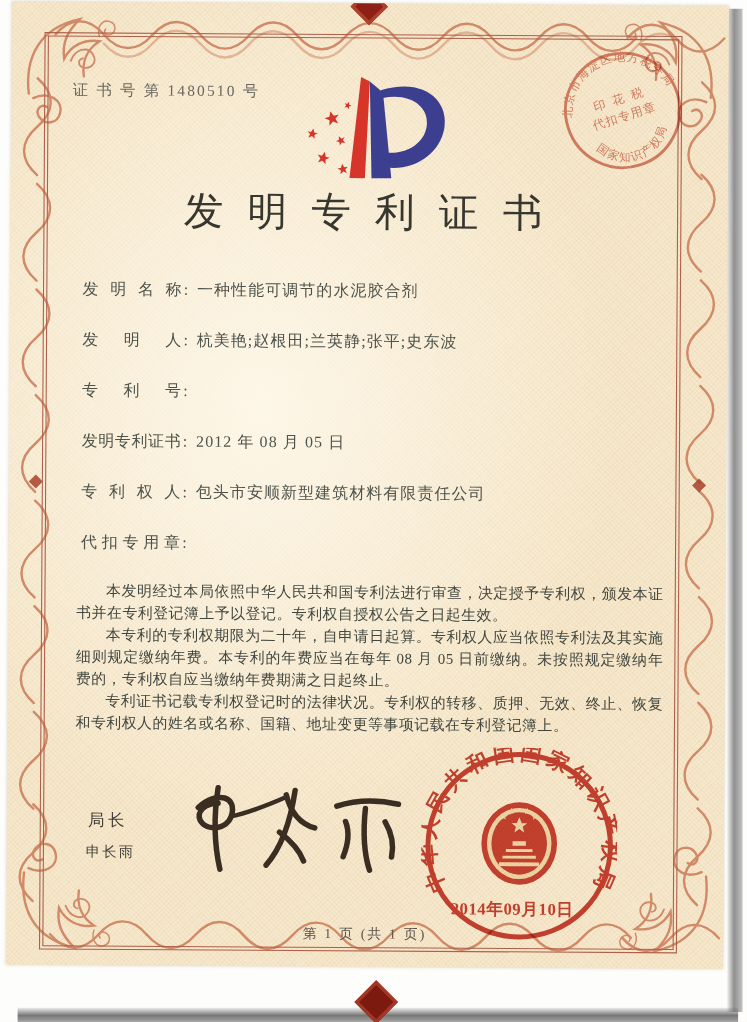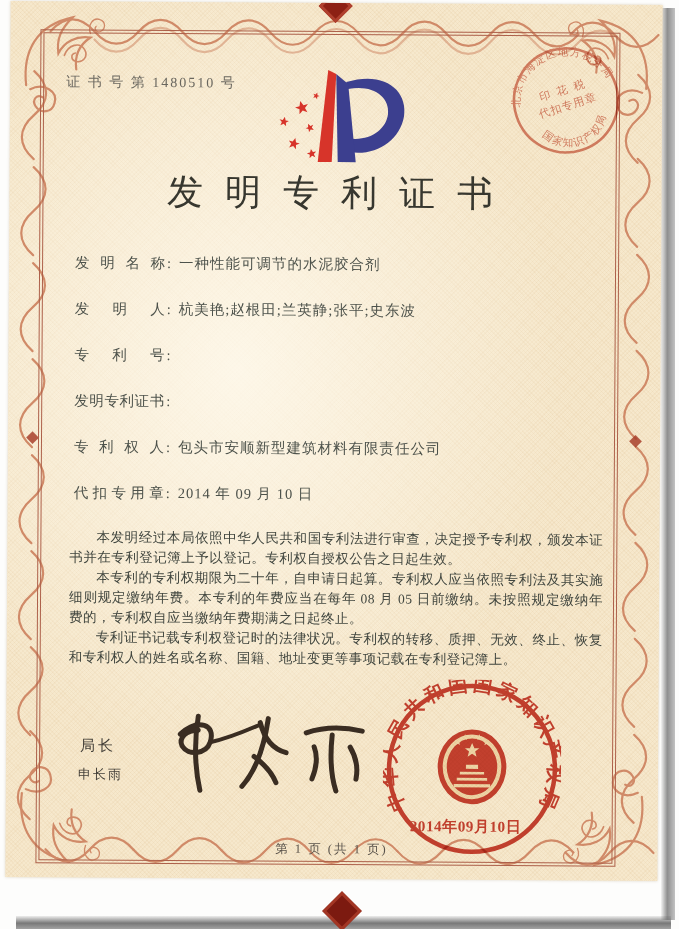--- a/index.html
+++ b/index.html
@@ -176,30 +176,30 @@
         <span class="fcolon">:</span>
         <span class="fvalue">杭美艳;赵根田;兰英静;张平;史东波</span>
       </div>
       <div class="field">
         <span class="flabel">专利号</span>
         <span class="fcolon">:</span>
       </div>
       <div class="field">
         <span class="flabel">发明专利证书</span>
         <span class="fcolon">:</span>
+        <span class="fvalue">2012 年 08 月 05 日</span>
       </div>
       <div class="field">
         <span class="flabel">专利权人</span>
         <span class="fcolon">:</span>
         <span class="fvalue">包头市安顺新型建筑材料有限责任公司</span>
       </div>
       <div class="field">
         <span class="flabel">代扣专用章</span>
         <span class="fcolon">:</span>
-        <span class="fvalue">2014 年 09 月 10 日</span>
       </div>
     </div>
 
     <div class="body-text">
       <p>本发明经过本局依照中华人民共和国专利法进行审查，决定授予专利权，颁发本证书并在专利登记簿上予以登记。专利权自授权公告之日起生效。</p>
       <p>本专利的专利权期限为二十年，自申请日起算。专利权人应当依照专利法及其实施细则规定缴纳年费。本专利的年费应当在每年 08 月 05 日前缴纳。未按照规定缴纳年费的，专利权自应当缴纳年费期满之日起终止。</p>
       <p>专利证书记载专利权登记时的法律状况。专利权的转移、质押、无效、终止、恢复和专利权人的姓名或名称、国籍、地址变更等事项记载在专利登记簿上。</p>
     </div>
 
     <div class="signatory-title">局长</div>

